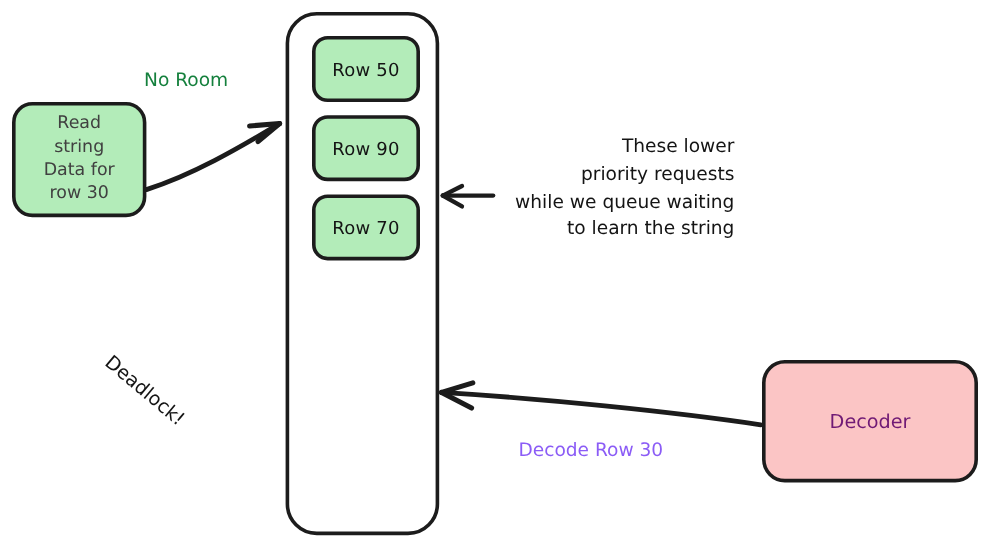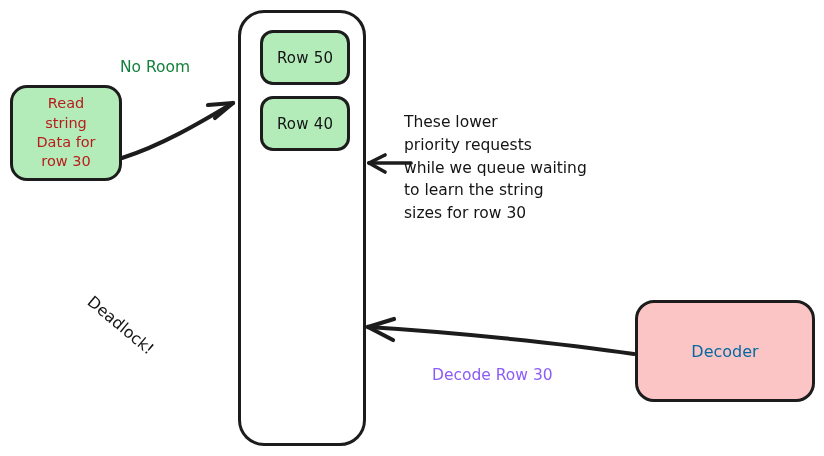--- a/index.html
+++ b/index.html
@@ -71,39 +71,39 @@
     background: #b3ecb9;
     border: 3px solid #1c1c1c;
     border-radius: 17px;
     box-sizing: border-box;
     display: flex;
     flex-direction: column;
     align-items: center;
     justify-content: center;
     font-size: 14.5px;
     line-height: 1.33;
-    color: #b91c1c;
+    color: #404040;
     text-align: center;
   }
   
   #decoder-box {
     position: absolute;
     left: 635px;
     top: 300px;
     width: 180px;
     height: 102px;
     background: #fbc5c5;
     border: 3.5px solid #1c1c1c;
     border-radius: 19px;
     box-sizing: border-box;
     display: flex;
     align-items: center;
     justify-content: center;
     font-size: 16px;
-    color: #0369a1;
+    color: #701a75;
   }
   
   #no-room-label {
     position: absolute;
     left: 120px;
     top: 58px;
     font-size: 15.5px;
     color: #15803d;
     white-space: nowrap;
   }
@@ -126,21 +126,21 @@
     transform-origin: left top;
   }
   #queue-note {
     position: absolute;
     left: 404px;
     top: 111px;
     width: 208px;
     font-size: 15.5px;
     line-height: 1.47;
     color: #141414;
-    text-align: left;
+    text-align: right;
   }
   #queue-note div { white-space: nowrap; }
 </style>
 </head>
 <body>
 
 <svg id="canvas" viewBox="0 0 824 456" xmlns="http://www.w3.org/2000/svg">
   <g fill="none" stroke="#1c1c1c" stroke-width="4" stroke-linecap="round" stroke-linejoin="round">
 
     <g>
@@ -169,33 +169,35 @@
   <span>Data for</span>
   <span>row 30</span>
 </div>
 
 <div id="queue-container"></div>
 <div id="queue-items">
   <div class="row-box hand" style="top:20px">
     <span>Row 50</span>
   </div>
   <div class="row-box hand" style="top:86px">
-    <span>Row 40</span>
+    <span>Row 90</span>
+  </div>
+  <div class="row-box hand" style="top:152px">
+    <span>Row 70</span>
   </div>
 </div>
 
 <div id="decoder-box" class="hand">
   <span>Decoder</span>
 </div>
 
 <div id="no-room-label" class="hand">No Room</div>
 
 <div id="deadlock-label" class="hand">Deadlock!</div>
 
 <div id="decode-row-label" class="hand">Decode Row 30</div>
 
 <div id="queue-note" class="hand">
   <div>These lower</div>
   <div>priority requests</div>
   <div>while we queue waiting</div>
   <div>to learn the string</div>
-  <div>sizes for row 30</div>
 </div>
 
 </body></html>

